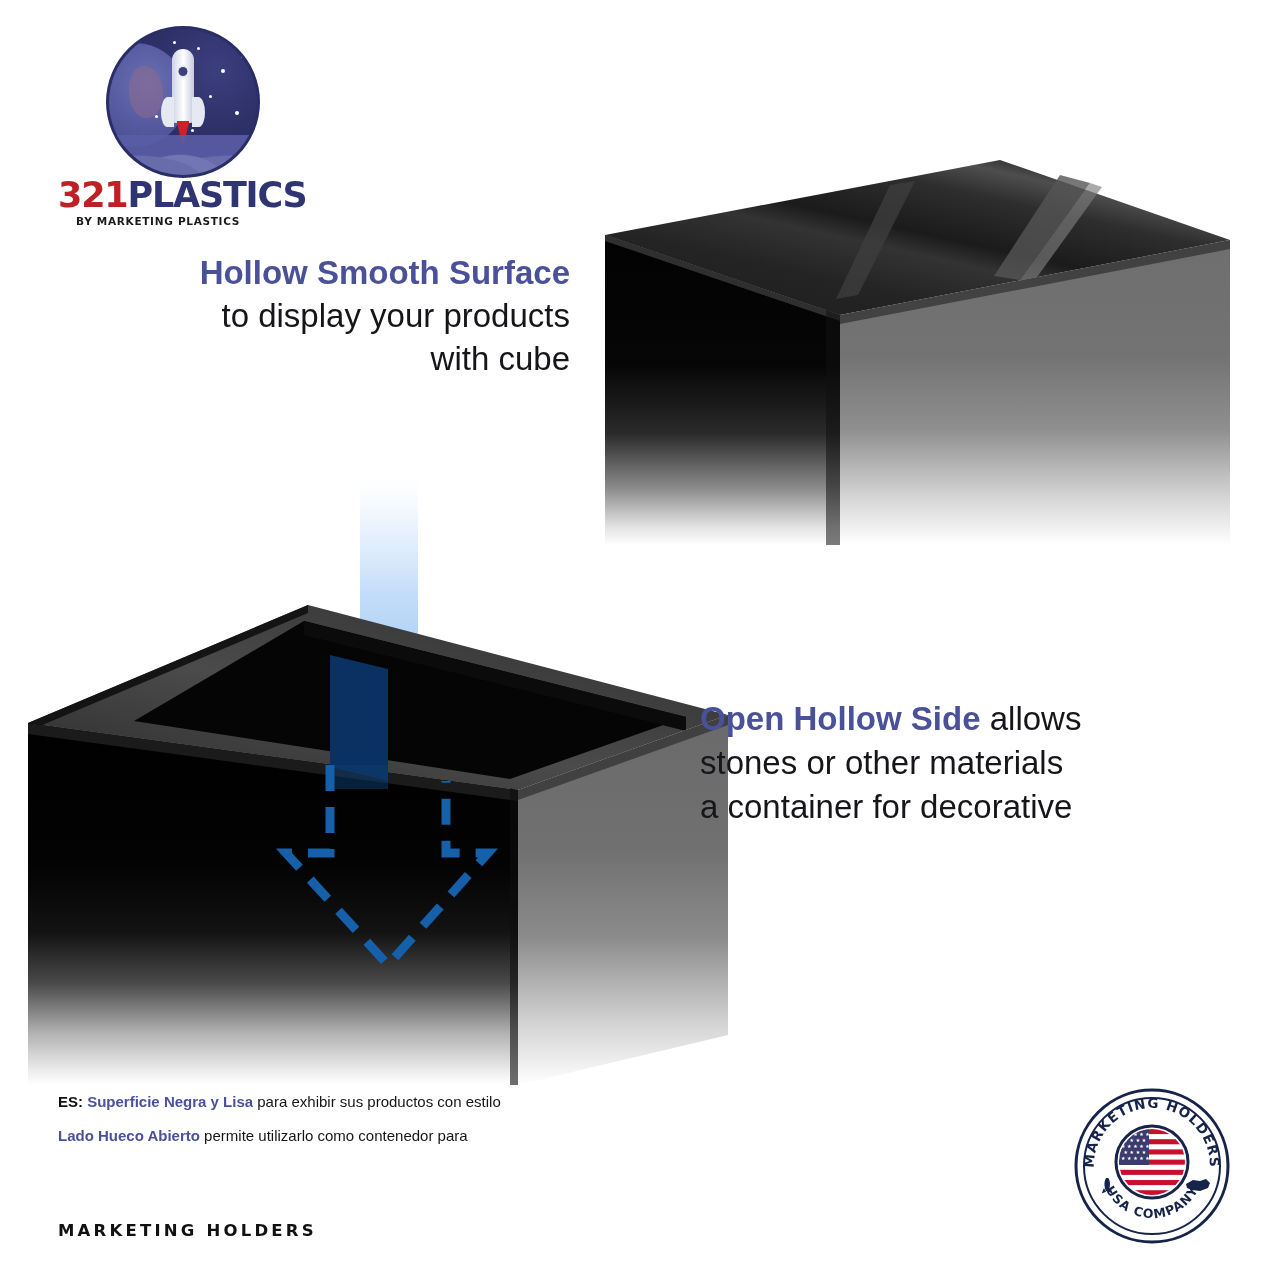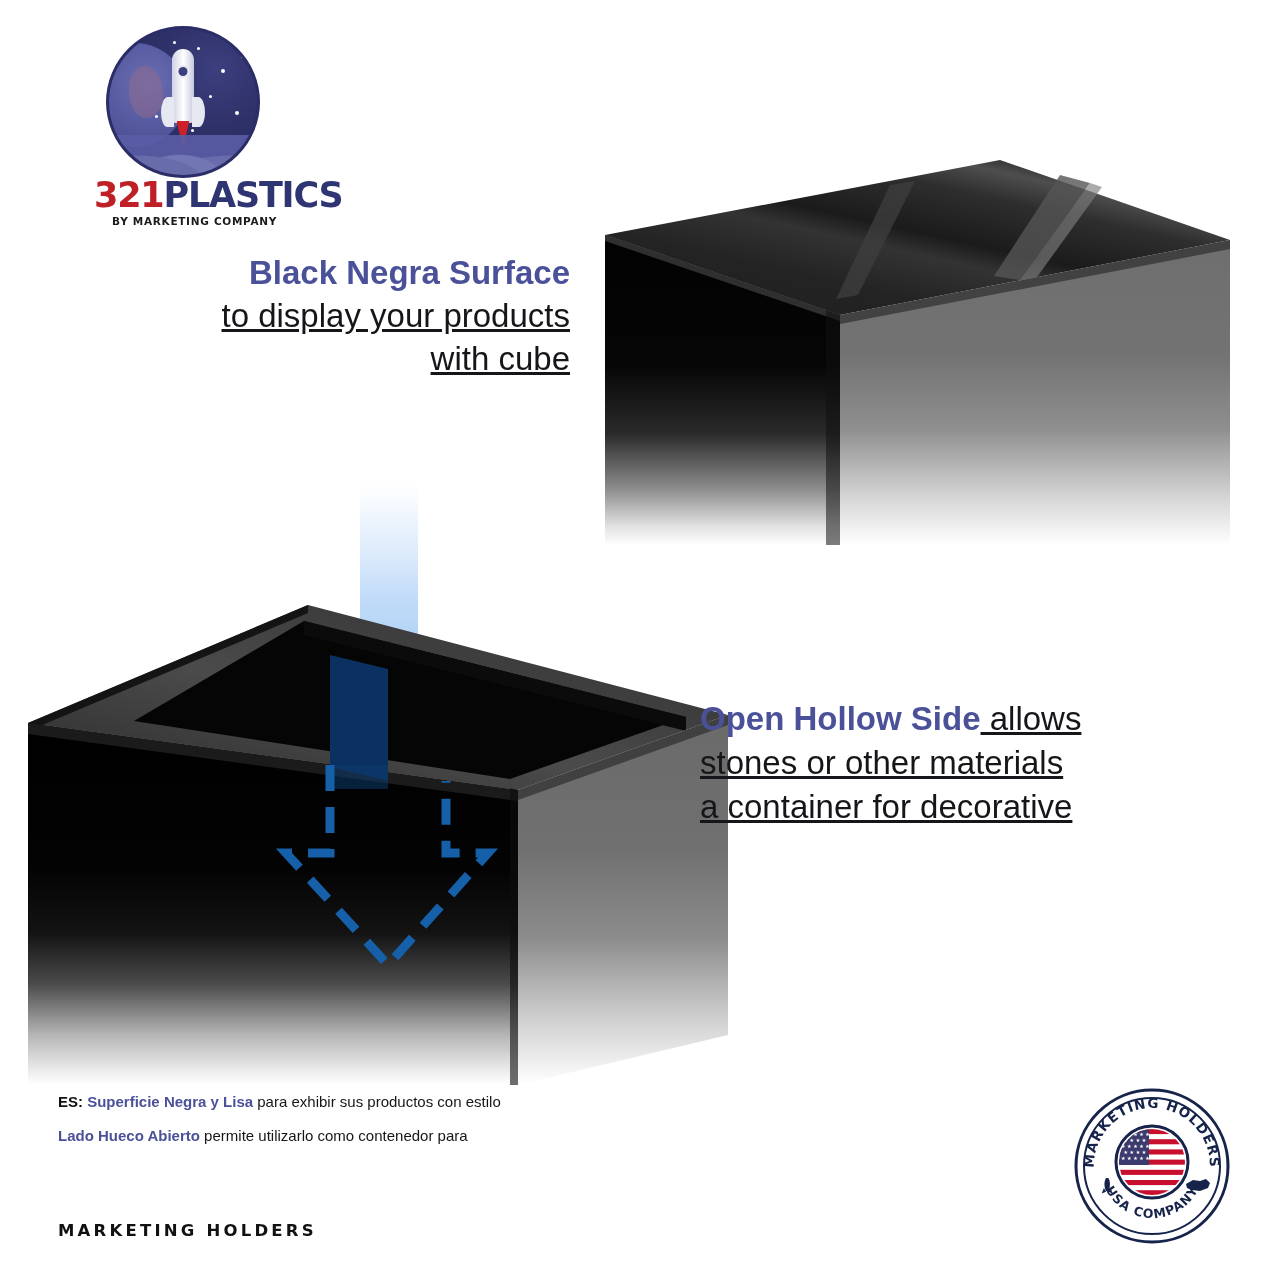--- a/index.html
+++ b/index.html
@@ -55,21 +55,21 @@
   }
   .fin { position: absolute; bottom: 18px; width: 13px; height: 30px; background: #e7e9f2; }
   .fin.l { left: -7px; border-radius: 60% 0 0 55%; }
   .fin.r { right: -7px; border-radius: 0 60% 55% 0; }
   .flame {
     position: absolute; left: 50%; bottom: -2px; width: 13px; height: 26px;
     transform: translateX(-50%);
     background: #cf2027; clip-path: polygon(50% 100%, 0 0, 100% 0);
     border-radius: 0 0 50% 50%;
   }
-  .logo-word { position: absolute; left: 0; top: 152px; width: 250px; text-align: left; margin-left: 36px; }
+  .logo-word { position: absolute; left: 0; top: 152px; width: 250px; text-align: left; }
   .logo-word .w {
     font-weight: 800; font-size: 35px; letter-spacing: -1.2px; line-height: 1;
     font-family: "DejaVu Sans", sans-serif;
   }
   .logo-word .n321 { color: #bf2025; }
   .logo-word .plast { color: #2f3473; }
   .logo-sub {
     margin-top: 2px; font-size: 10.5px; font-weight: 700; letter-spacing: .7px;
     color: #1b1b1b; font-family: "DejaVu Sans", sans-serif; padding-left: 18px;
   }
@@ -77,21 +77,21 @@
   
   .txt-top {
     position: absolute; left: 120px; top: 252px; width: 450px;
     text-align: right; line-height: 1.30;
   }
   .txt-right {
     position: absolute; left: 700px; top: 697px; width: 470px;
     text-align: left; line-height: 1.34;
   }
   .h-accent { color: #4b5199; font-weight: 700; font-size: 33px; }
-  .h-plain  { color: #16161a; font-weight: 400; font-size: 33px; text-decoration: underline; }
+  .h-plain  { color: #16161a; font-weight: 400; font-size: 33px; }
 
   
   .es-block { position: absolute; left: 58px; top: 1092px; width: 840px; }
   .es-line { font-size: 15px; line-height: 1.34; color: #16161a; }
   .es-line + .es-line { margin-top: 14px; }
   .es-tag { font-weight: 700; color: #111; }
   .es-accent { color: #4b5199; font-weight: 700; }
 
   .footer-brand {
     position: absolute; left: 58px; top: 1221px;
@@ -127,21 +127,21 @@
       <div class="rocket">
         <div class="rocket-body"></div>
         <div class="fin l"></div>
         <div class="fin r"></div>
         <div class="flame"></div>
       </div>
       <div class="logo-clouds"></div>
     </div>
     <div class="logo-word">
       <span class="w n321">321</span><span class="w plast">PLASTICS</span>
-      <div class="logo-sub">BY MARKETING COMPANY</div>
+      <div class="logo-sub">BY MARKETING PLASTICS</div>
     </div>
   </div>
 
   <svg class="cube-svg" id="cube-top" width="650" height="400" viewBox="0 0 650 400">
     <defs>
       <linearGradient id="tg-front" x1="0" y1="0" x2="0" y2="1">
         <stop offset="0%" stop-color="#020202"></stop>
         <stop offset="42%" stop-color="#060606"></stop>
         <stop offset="64%" stop-color="#2a2a2a"></stop>
         <stop offset="82%" stop-color="#8d8d8d"></stop>
@@ -248,21 +248,21 @@
 
     <polygon points="312,50 370,64 370,176 312,162" fill="#0a3161"></polygon>
     <rect x="312" y="160" width="58" height="24" fill="#0c3a6e" opacity="0.55"></rect>
 
     <g fill="none" stroke="#1560a8" stroke-width="9" stroke-linecap="butt" stroke-dasharray="26 16">
       <path d="M312,160 L312,248 L268,248 L370,360 L470,248 L428,248 L428,176"></path>
     </g>
   </svg>
 
   <div class="txt-top">
-    <div class="h-accent">Black Negra Surface</div>
+    <div class="h-accent">Hollow Smooth Surface</div>
     <div class="h-plain">to display your products</div>
     <div class="h-plain">with cube</div>
   </div>
 
   <div class="txt-right">
     <div>
       <span class="h-accent">Open Hollow Side</span><span class="h-plain"> allows</span>
     </div>
     <div class="h-plain">stones or other materials</div>
     <div class="h-plain">a container for decorative</div>

